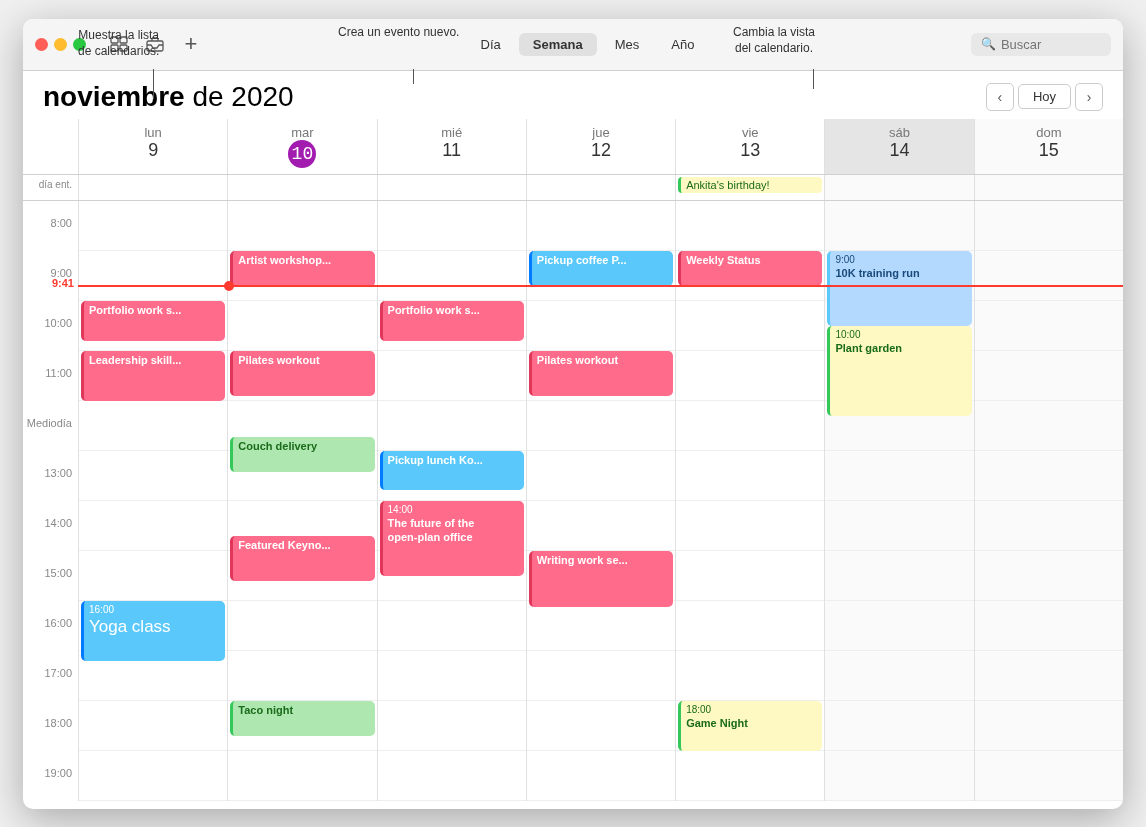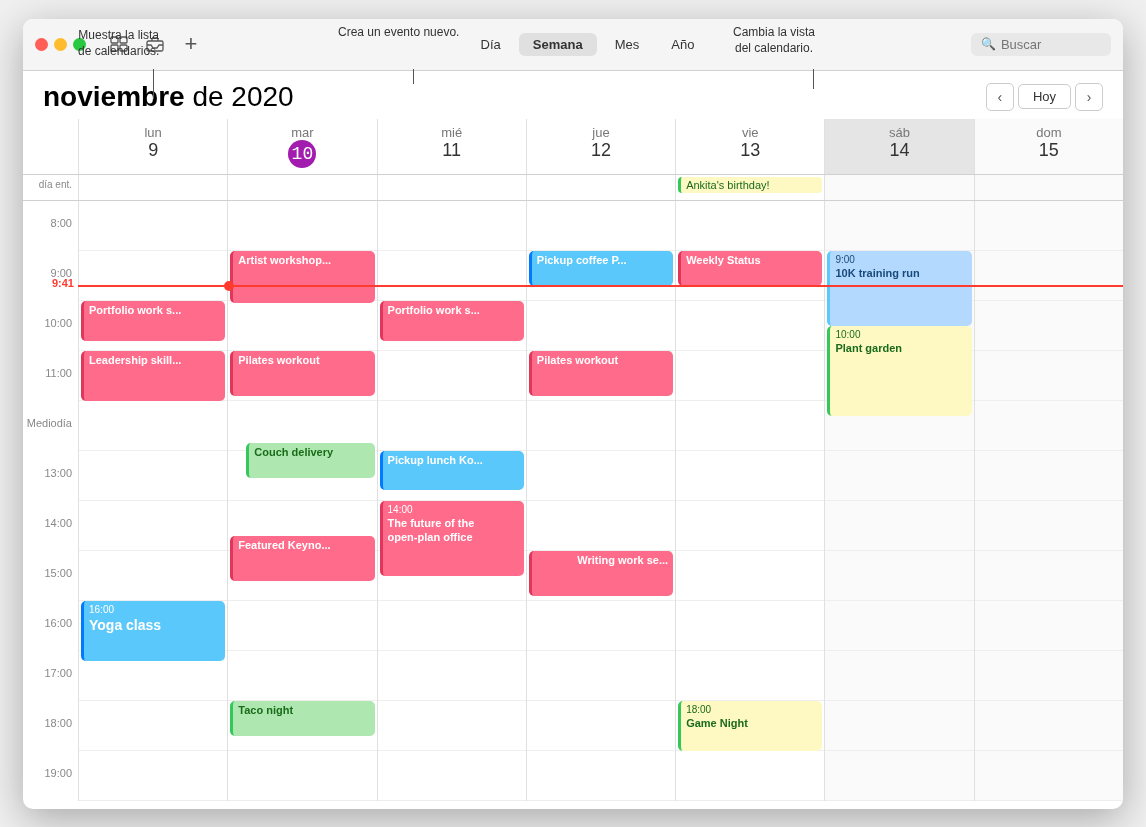--- a/index.html
+++ b/index.html
@@ -420,43 +420,43 @@
             <div class="hour-cell"></div>
             <div class="hour-cell"></div>
             <div class="event event-pink" style="top: 100px; height: 40px;">
               <div class="event-title">Portfolio work s...</div>
             </div>
             <div class="event event-pink" style="top: 150px; height: 50px;">
               <div class="event-title">Leadership skill...</div>
             </div>
             <div class="event event-blue" style="top: 400px; height: 60px;">
               <div style="font-size: 10px; font-weight: 400; line-height: 1.3;">16:00</div>
-              <div style="font-size: 14px; font-weight: 700; line-height: 1.3;">Yoga class</div>
+              <div style="font-size: 17px; font-weight: 400; line-height: 1.3;">Yoga class</div>
             </div>
           </div>
         <div class="day-column" id="day-col-1">
             <div class="hour-cell"></div>
             <div class="hour-cell"></div>
             <div class="hour-cell"></div>
             <div class="hour-cell"></div>
             <div class="hour-cell"></div>
             <div class="hour-cell"></div>
             <div class="hour-cell"></div>
             <div class="hour-cell"></div>
             <div class="hour-cell"></div>
             <div class="hour-cell"></div>
             <div class="hour-cell"></div>
             <div class="hour-cell"></div>
-            <div class="event event-pink" style="top: 50px; height: 52px;">
+            <div class="event event-pink" style="top: 50px; height: 36px;">
               <div class="event-title">Artist workshop...</div>
             </div>
             <div class="event event-pink" style="top: 150px; height: 45px;">
               <div class="event-title">Pilates workout</div>
             </div>
-            <div class="event event-green-outline" style="top: 242px; height: 35px; margin-left: 16px;">
+            <div class="event event-green-outline" style="top: 236px; height: 35px;">
               <div class="event-title">Couch delivery</div>
             </div>
             <div class="event event-green-outline" style="top: 500px; height: 35px;">
               <div class="event-title">Taco night</div>
             </div>
             <div class="event event-pink" style="top: 335px; height: 45px;">
               <div class="event-title">Featured Keyno...</div>
             </div>
             <div class="current-time-line" style="top: 84px;">
               <div class="current-time-dot"></div>
@@ -499,21 +499,21 @@
             <div class="hour-cell"></div>
             <div class="hour-cell"></div>
             <div class="hour-cell"></div>
             <div class="hour-cell"></div>
             <div class="event event-blue" style="top: 50px; height: 35px;">
               <div class="event-title">Pickup coffee P...</div>
             </div>
             <div class="event event-pink" style="top: 150px; height: 45px;">
               <div class="event-title">Pilates workout</div>
             </div>
-            <div class="event event-pink" style="top: 350px; height: 45px; text-align: right;">
+            <div class="event event-pink" style="top: 350px; height: 56px;">
               <div class="event-title">Writing work se...</div>
             </div>
           </div>
         <div class="day-column" id="day-col-4">
             <div class="hour-cell"></div>
             <div class="hour-cell"></div>
             <div class="hour-cell"></div>
             <div class="hour-cell"></div>
             <div class="hour-cell"></div>
             <div class="hour-cell"></div>

